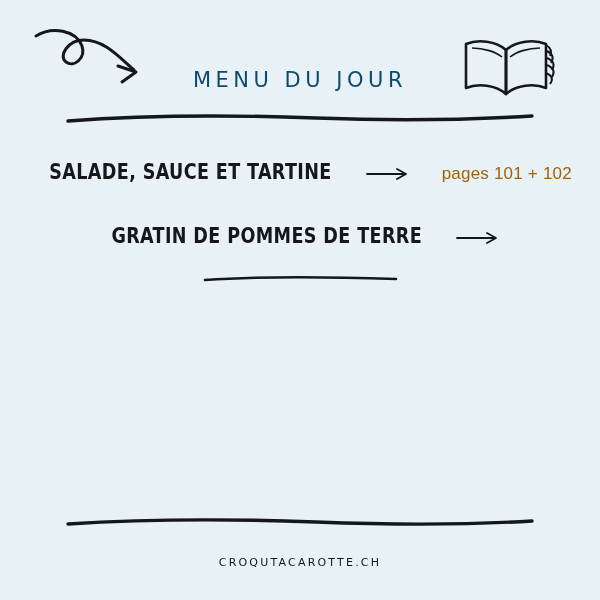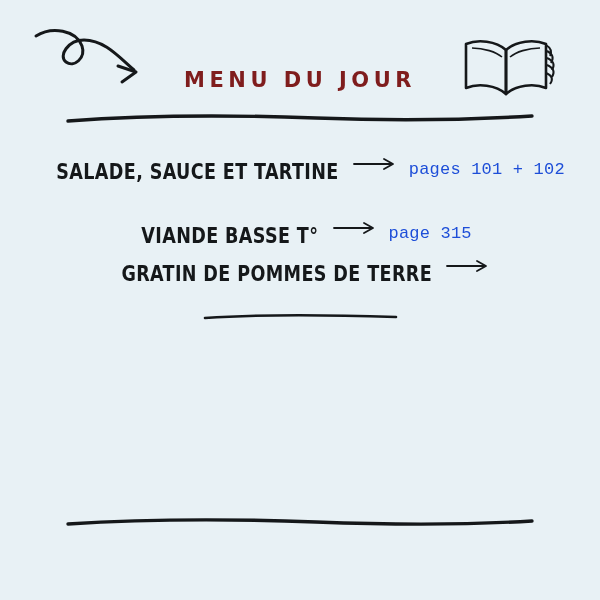--- a/index.html
+++ b/index.html
@@ -48,69 +48,70 @@
   }
 
   .title {
     position: absolute;
     top: 68px;
     left: 0;
     width: 600px;
     text-align: center;
     font-family: "DejaVu Sans", sans-serif;
     font-size: 21px;
-    font-weight: bold;
+    font-weight: normal;
     letter-spacing: 4.5px;
-    color: #7f1d1d;
+    color: #0c4a6e;
   }
 
   .rule-top {
     position: absolute;
     left: 66px;
     top: 112px;
     width: 468px;
     height: 14px;
   }
 
   
   .menu {
     position: absolute;
     top: 160px;
     left: 0;
     width: 600px;
   }
 
   .menu-row {
     display: flex;
-    align-items: flex-start;
+    align-items: flex-end;
     justify-content: center;
     white-space: nowrap;
+    gap: 20px;
   }
 
   .dish {
     font-family: "DejaVu Sans Condensed", "Liberation Sans Narrow", "Liberation Sans", sans-serif;
     font-weight: bold;
     font-size: 21px;
     letter-spacing: 0.4px;
     color: #15181a;
     transform: scaleX(0.93);
     transform-origin: right center;
   }
 
   .arrow {
     display: inline-block;
     margin: 0 12px 0 14px;
     position: relative;
     top: -3px;
   }
 
   .page-ref {
-    font-family: Liberation Mono, monospace;
+    font-family: Liberation Sans, sans-serif;
     font-size: 17px;
-    color: #1d4ed8;
+    color: #a16207;
     letter-spacing: 0.2px;
   }
 
   
   .row-main { margin-bottom: 40px; }
   .row-sub { margin-bottom: 14px; }
 
   .divider-mid {
     width: 195px;
     height: 10px;
@@ -183,30 +184,20 @@
       <span class="dish">SALADE, SAUCE  ET TARTINE</span>
       <span class="arrow">
         <svg viewBox="0 0 44 14" width="44" height="14">
           <path d="M1 7 L38 7" fill="none" stroke="#15181a" stroke-width="1.8" stroke-linecap="round"></path>
           <path d="M31 2 L40 7 L31 12" fill="none" stroke="#15181a" stroke-width="1.8" stroke-linecap="round" stroke-linejoin="round"></path>
         </svg>
       </span>
       <span class="page-ref">pages 101 + 102</span>
     </div>
 
-    <div class="menu-row row-sub">
-      <span class="dish">VIANDE BASSE T°</span>
-      <span class="arrow">
-        <svg viewBox="0 0 44 14" width="44" height="14">
-          <path d="M1 7 L38 7" fill="none" stroke="#15181a" stroke-width="1.8" stroke-linecap="round"></path>
-          <path d="M31 2 L40 7 L31 12" fill="none" stroke="#15181a" stroke-width="1.8" stroke-linecap="round" stroke-linejoin="round"></path>
-        </svg>
-      </span>
-      <span class="page-ref">page 315</span>
-    </div>
 
 
     <div class="menu-row row-sub">
       <span class="dish">GRATIN DE POMMES DE TERRE</span>
       <span class="arrow">
         <svg viewBox="0 0 44 14" width="44" height="14">
           <path d="M1 7 L38 7" fill="none" stroke="#15181a" stroke-width="1.8" stroke-linecap="round"></path>
           <path d="M31 2 L40 7 L31 12" fill="none" stroke="#15181a" stroke-width="1.8" stroke-linecap="round" stroke-linejoin="round"></path>
         </svg>
       </span>
@@ -219,14 +210,15 @@
     </div>
 
   </div>
 
   <div class="rule-bottom">
     <svg viewBox="0 0 468 14" width="468" height="14" preserveAspectRatio="none">
       <path d="M2 8 C 80 3, 170 3, 250 6 C 330 9, 400 9, 466 5" fill="none" stroke="#15181a" stroke-width="3.4" stroke-linecap="round"></path>
     </svg>
   </div>
 
+  <div class="footer">CROQUTACAROTTE.CH</div>
 
 </div>
 
 </body></html>

